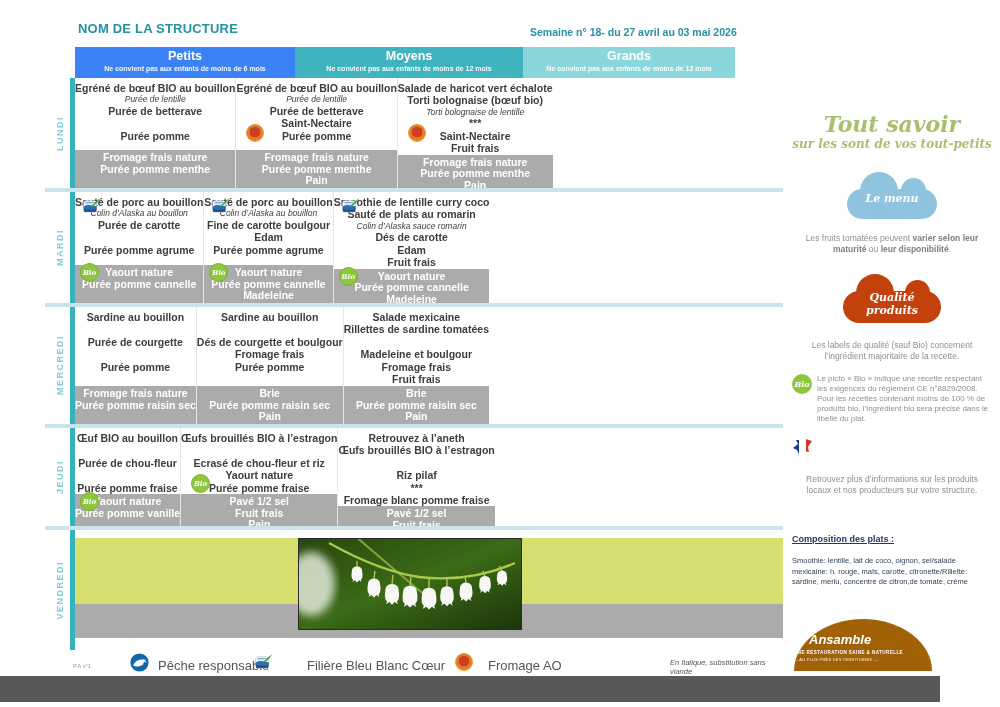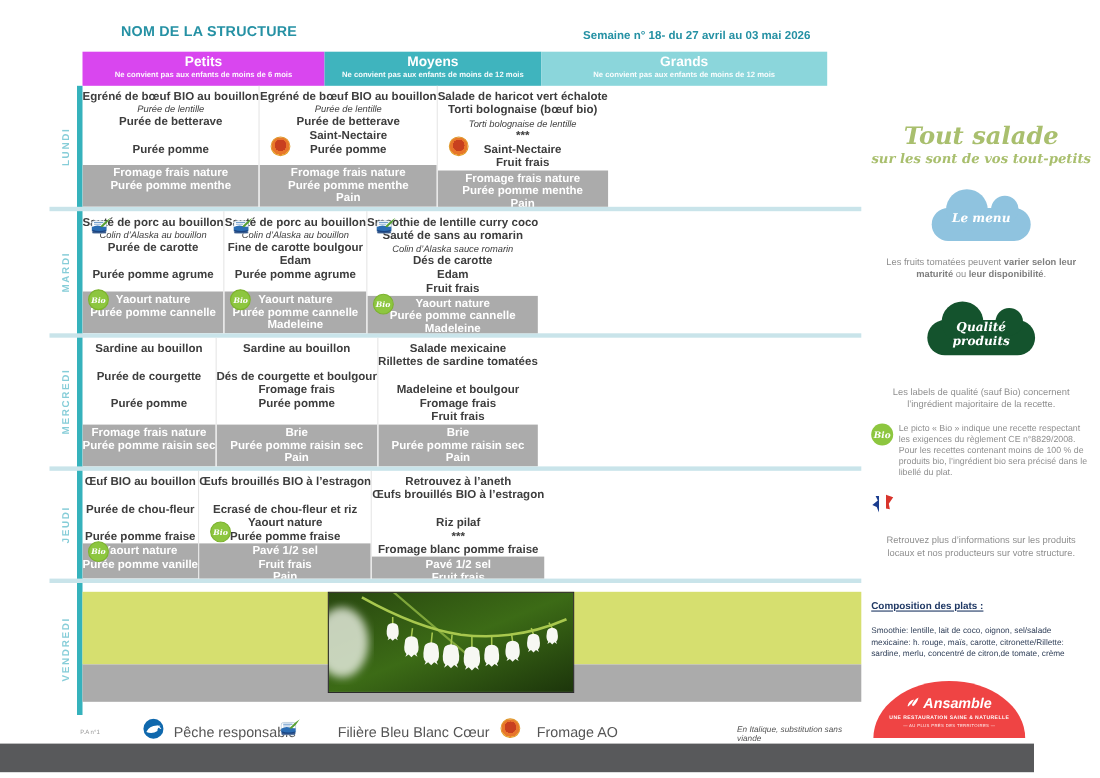--- a/index.html
+++ b/index.html
@@ -1,29 +1,29 @@
 <!DOCTYPE html>
 <html><head>
 <meta charset="utf-8">
 <style>
   html,body{margin:0;padding:0;background:#fff;}
   .page{position:relative;width:1000px;height:707px;background:#fff;overflow:hidden;
         font-family:"Liberation Sans",sans-serif;}
 
   
-  .doc-title{position:absolute;left:78px;top:21px;font-size:13px;font-weight:bold;color:#2591A4;letter-spacing:.2px;margin-left:32px;}
+  .doc-title{position:absolute;left:78px;top:21px;font-size:13px;font-weight:bold;color:#2591A4;letter-spacing:.2px;}
   .doc-week{position:absolute;left:530px;top:26px;font-size:10.5px;font-weight:bold;color:#2591A4;}
 
   
   #table{position:absolute;left:45px;top:47px;width:738px;}
   #col-headers{display:flex;margin-left:30px;}
   .col-header{height:31px;box-sizing:border-box;text-align:center;color:#fff;padding-top:2px;}
   .col-header .cl{font-size:12.5px;font-weight:bold;line-height:15px;}
   .col-header .cn{font-size:7px;font-weight:bold;opacity:.95;line-height:9px;}
-  .w0{width:220px}.w1{width:197px}.w2{width:260px}
+  .w0{width:220px}.w1{width:228px}.w2{width:212px}
   #teal-bar{position:absolute;left:25px;top:31px;width:5px;height:572px;background:#35B2BC;}
 
   .day-row{display:flex;position:relative;box-sizing:border-box;border-bottom:4px solid #C9E4EA;}
   .day-row.r0{height:114px}.day-row.r1{height:115px}.day-row.r2{height:121px}
   .day-row.r3{height:102px}.day-row.r4{height:120px;border-bottom:none;}
   .day-label{width:30px;display:flex;align-items:center;justify-content:center;}
   .day-label span{writing-mode:vertical-rl;transform:rotate(180deg);font-size:9px;font-weight:bold;
                   letter-spacing:1.5px;color:#86CDD8;}
   .cell{position:relative;box-sizing:border-box;border-right:1px solid #E6E6E6;display:flex;
         flex-direction:column;overflow:hidden;}
@@ -58,59 +58,59 @@
   .legend-note{position:absolute;top:8px;left:625px;font-size:7.5px;font-style:italic;color:#555;}
   .legend-ref{position:absolute;top:13px;left:28px;font-size:5.5px;color:#999;}
 
   
   .sidebar{position:absolute;left:788px;top:112px;width:208px;}
   .script{font-family:"DejaVu Serif",serif;font-style:italic;font-weight:bold;color:#A9BF6E;}
   .sb-title{font-size:22px;text-align:center;line-height:24px;}
   .sb-sub{font-size:12px;text-align:center;line-height:14px;margin-top:1px;}
   .cloud{position:relative;border-radius:16px;margin:0 auto;}
   .cloud.blue{width:90px;height:30px;background:#8FC3DF;margin-top:38px;}
-  .cloud.beige{width:98px;height:32px;background:#14532d;margin-top:36px;}
+  .cloud.beige{width:98px;height:32px;background:#c2410c;margin-top:36px;}
   .cloud::before{content:"";position:absolute;background:inherit;border-radius:50%;width:38px;height:38px;top:-17px;left:13px;}
   .cloud::after{content:"";position:absolute;background:inherit;border-radius:50%;width:25px;height:25px;top:-11px;right:11px;}
   .cloud .ct{position:absolute;left:0;right:0;top:4px;text-align:center;color:#fff;z-index:2;
      font-family:"DejaVu Serif",serif;font-style:italic;font-weight:bold;font-size:11px;line-height:12px;}
   .cloud.beige .ct{top:1px;font-size:11px;line-height:12.5px;padding:0 16px;}
   .sb-note{font-size:8.5px;color:#8F8F8F;line-height:11px;}
   .sb-note.center{text-align:center;}
   .nm{margin:14px 8px 0;}
-  .nq{margin:28px 6px 0;}
+  .nq{margin:17px 6px 0;}
   .flexnote{display:flex;margin:12px 4px 0;align-items:flex-start;}
   .flexnote .txt{font-size:8px;color:#8F8F8F;line-height:10px;flex:1;margin-left:5px;}
   .bio-big{width:20px;height:20px;border-radius:50%;background:#8DC63F;color:#fff;flex:none;
      display:flex;align-items:center;justify-content:center;font:italic bold 8px "DejaVu Serif",serif;}
   .flag{flex:none;}
   .ni{margin:12px 14px 0;}
   .comp-title{margin:38px 4px 0;font-size:9px;font-weight:bold;color:#1F3864;text-decoration:underline;}
   .comp-text{margin:12px 4px 0;font-size:7.5px;color:#33425B;line-height:10.5px;}
 
   
   .bottom-bar{position:absolute;left:0;top:676px;width:940px;height:26px;background:#58595B;}
   .logo-card{position:absolute;left:786px;top:616px;width:154px;height:58px;background:#fff;}
-  .logo-dome{margin:3px auto 0;width:138px;height:52px;background:#ef4444;
-     border-radius:69px 69px 0 0 / 52px 52px 0 0;display:flex;flex-direction:column;align-items:center;color:#fff;}
+  .logo-dome{margin:3px auto 0;width:138px;height:52px;background:#a16207;
+     border-radius:69px 69px 0 0 / 52px 52px 0 0;display:flex;flex-direction:column;align-items:flex-start;color:#fff;}
   .brand{display:flex;align-items:center;gap:3px;margin-top:13px;font-size:13px;font-weight:bold;font-style:italic;}
   .tagline{font-size:4.6px;font-weight:bold;letter-spacing:.4px;margin-top:3px;}
   .subtag{font-size:3.9px;letter-spacing:.3px;margin-top:1.5px;opacity:.9;}
 </style>
 </head>
 <body>
 
 <div class="page">
 
   <div class="doc-title">NOM DE LA STRUCTURE</div>
   <div class="doc-week">Semaine n° 18- du 27 avril au 03 mai 2026</div>
 
   <div id="table">
     <div id="col-headers">
-        <div class="col-header w0" style="background: #d946ef;">
+        <div class="col-header w0" style="background: #3b82f6;">
           <div class="cl">Petits</div>
           <div class="cn">Ne convient pas aux enfants de moins de 6 mois</div>
         </div>
         <div class="col-header w1" style="background: rgb(63, 180, 190);">
           <div class="cl">Moyens</div>
           <div class="cn">Ne convient pas aux enfants de moins de 12 mois</div>
         </div>
         <div class="col-header w2" style="background: rgb(139, 214, 219);">
           <div class="cl">Grands</div>
           <div class="cn">Ne convient pas aux enfants de moins de 12 mois</div>
@@ -216,21 +216,21 @@
                 <rect x="2.5" y="6.9" width="7" height="0.9" fill="#2A6DB4" opacity=".5"></rect>
                 <path d="M0.5 10 Q5 7.5 9 9 Q12 10 14.5 9.5 L14.5 13.5 Q7 16.5 0.5 13.5 Z" fill="#2A6DB4"></path>
                 <path d="M1 12.5 Q7 15 14 12.8 L14 15.9 L1 15.9 Z" fill="#173E7A" opacity=".85"></path>
                 <path d="M8.5 9.5 Q13 4.5 18.5 1 Q15 7 10.5 10.2 Z" fill="#57A033"></path>
               </svg>
             </span>
           </div>
           <div class="cell c2">
             <div class="items">
               <div class="line">Smoothie de lentille curry coco</div>
-              <div class="line">Sauté de sans au romarin</div>
+              <div class="line">Sauté de plats au romarin</div>
               <div class="line it">Colin d’Alaska sauce romarin</div>
               <div class="line">Dés de carotte</div>
               <div class="line">Edam</div>
               <div class="line">Fruit frais</div>
             </div>
             <div class="gouter">
               <div class="gline">Yaourt nature</div>
               <div class="gline">Purée pomme cannelle</div>
               <div class="gline">Madeleine</div>
               <span class="micon bio icon-gouter">Bio</span>
@@ -402,21 +402,21 @@
         </span>
         <span class="legend-label" style="left: 262px; text-align: right;">Filière Bleu Blanc Cœur</span>
         <span class="micon aop legend-icon" style="left: 410px;"></span>
         <span class="legend-label" style="left: 443px;">Fromage AO</span>
         <span class="legend-note">En Italique, substitution sans viande</span>
         <span class="legend-ref">P.A n°1</span>
       </div>
   </div>
 
   <div class="sidebar">
-    <div class="script sb-title">Tout salade</div>
+    <div class="script sb-title">Tout savoir</div>
     <div class="script sb-sub">sur les sont de vos tout-petits</div>
 
     <div class="cloud blue">
       <div class="ct">Le menu</div>
     </div>
     <p class="sb-note center nm" id="menu-note"><span>Les fruits tomatées peuvent </span><span style="font-weight: bold; color: rgb(126, 126, 126);">varier</span><span> </span><span style="font-weight: bold; color: rgb(126, 126, 126);">selon leur maturité</span><span> ou </span><span style="font-weight: bold; color: rgb(126, 126, 126);">leur disponibilité</span><span>.</span></p>
 
     <div class="cloud beige">
       <div class="ct">Qualité produits</div>
     </div>

